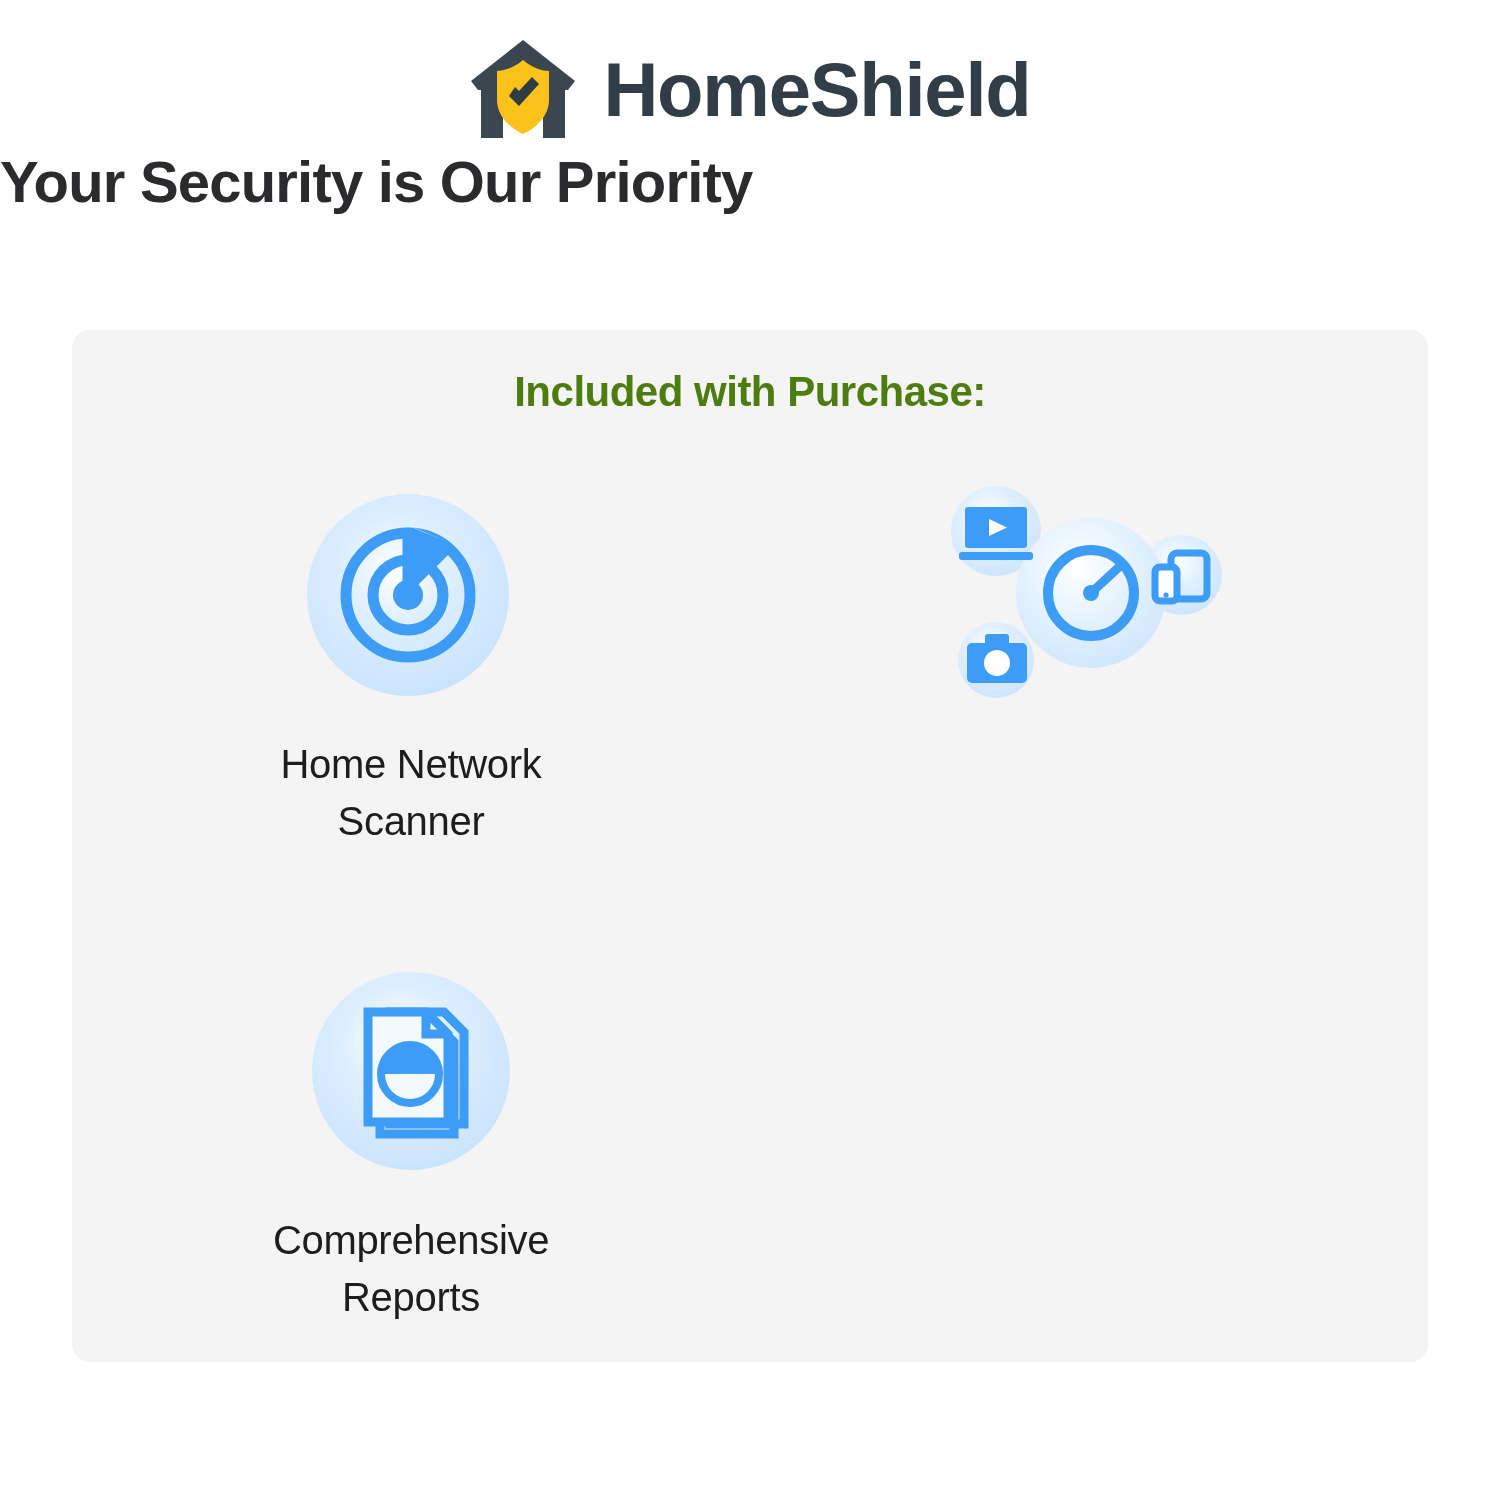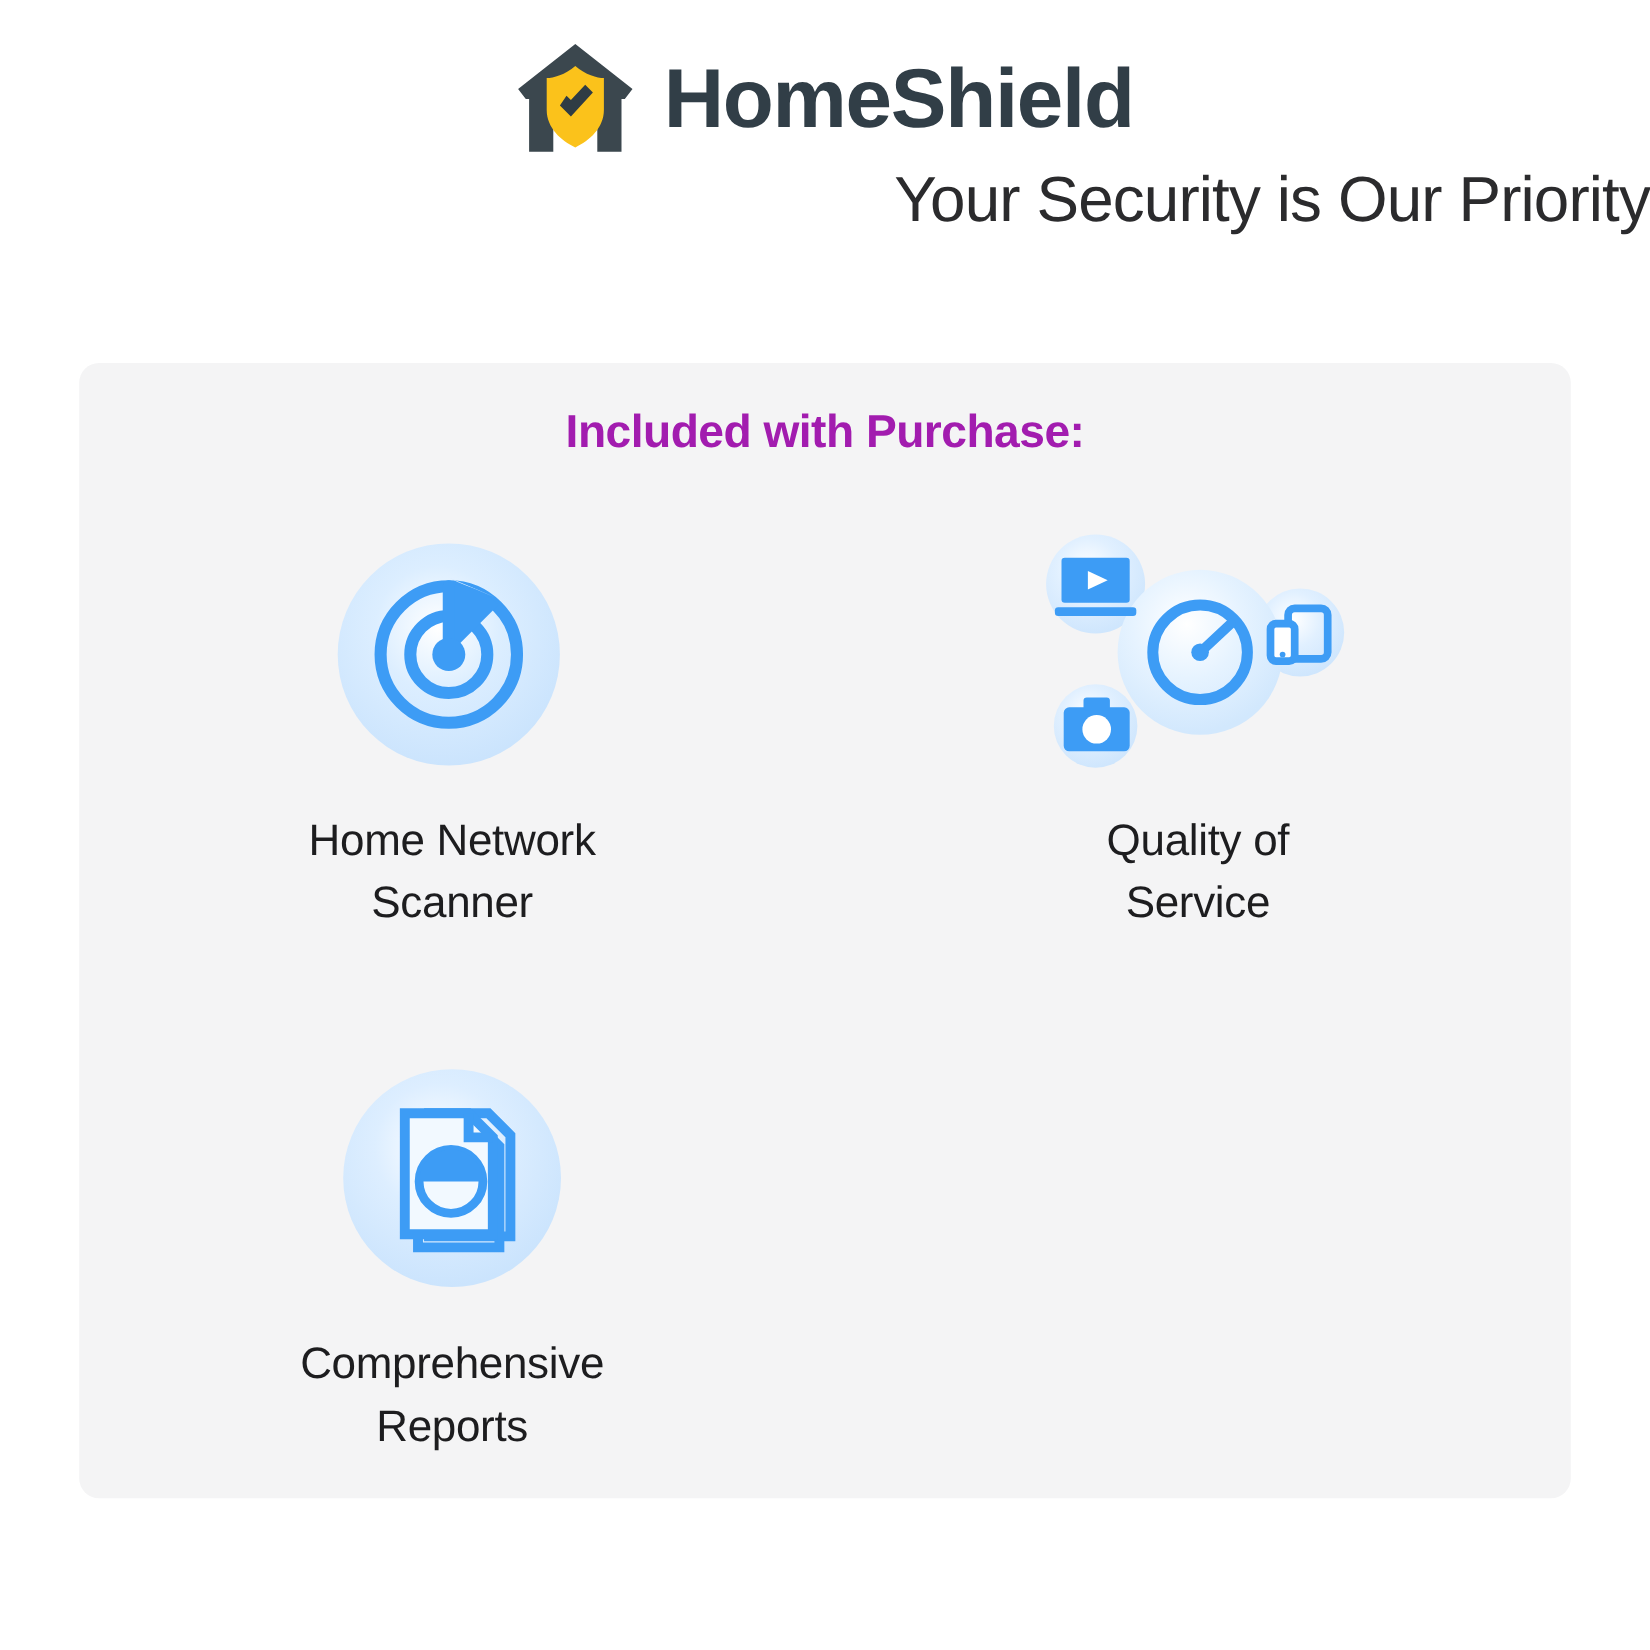--- a/index.html
+++ b/index.html
@@ -41,23 +41,23 @@
   .brand-name {
     font-size: 76px;
     font-weight: 700;
     letter-spacing: -1.2px;
     color: #313e47;
     line-height: 1;
     white-space: nowrap;
   }
 
   .tagline {
-    text-align: right;
+    text-align: left;
     font-size: 58px;
-    font-weight: 400;
+    font-weight: 700;
     color: #2b2b2d;
     letter-spacing: -0.8px;
     margin-top: 34px;
     line-height: 1.05;
   }
 
   
   .features-card {
     position: absolute;
     left: 72px;
@@ -66,21 +66,21 @@
     height: 1032px;
     background: #f4f4f5;
     border-radius: 18px;
     box-sizing: border-box;
   }
 
   .card-heading {
     text-align: center;
     font-size: 42px;
     font-weight: 700;
-    color: #a21caf;
+    color: #4d7c0f;
     letter-spacing: -0.5px;
     padding-top: 38px;
   }
 
   .features-grid {
     position: absolute;
     left: 0;
     top: 120px;
     width: 100%;
     height: 900px;
@@ -230,22 +230,20 @@
               <circle cx="58" cy="188" r="13" fill="#ffffff"></circle>
             </g>
 
             <g>
               <circle cx="152" cy="118" r="43" fill="none" stroke="#3d9cf5" stroke-width="10"></circle>
               <path d="M152 118 L180 92" stroke="#3d9cf5" stroke-width="9" stroke-linecap="round"></path>
               <circle cx="152" cy="118" r="8" fill="#3d9cf5"></circle>
             </g>
           </svg>
         </div>
-        <div class="feature-label">Quality of
-Service</div>
       </div>
 
 
       <div class="feature cell-3">
         <div class="feature-art">
           <svg width="214" height="214" viewBox="0 0 214 214" xmlns="http://www.w3.org/2000/svg">
             <defs>
               <radialGradient id="halo4" cx="44%" cy="36%" r="64%">
                 <stop offset="0%" stop-color="#ffffff"></stop>
                 <stop offset="46%" stop-color="#ddeeff"></stop>

